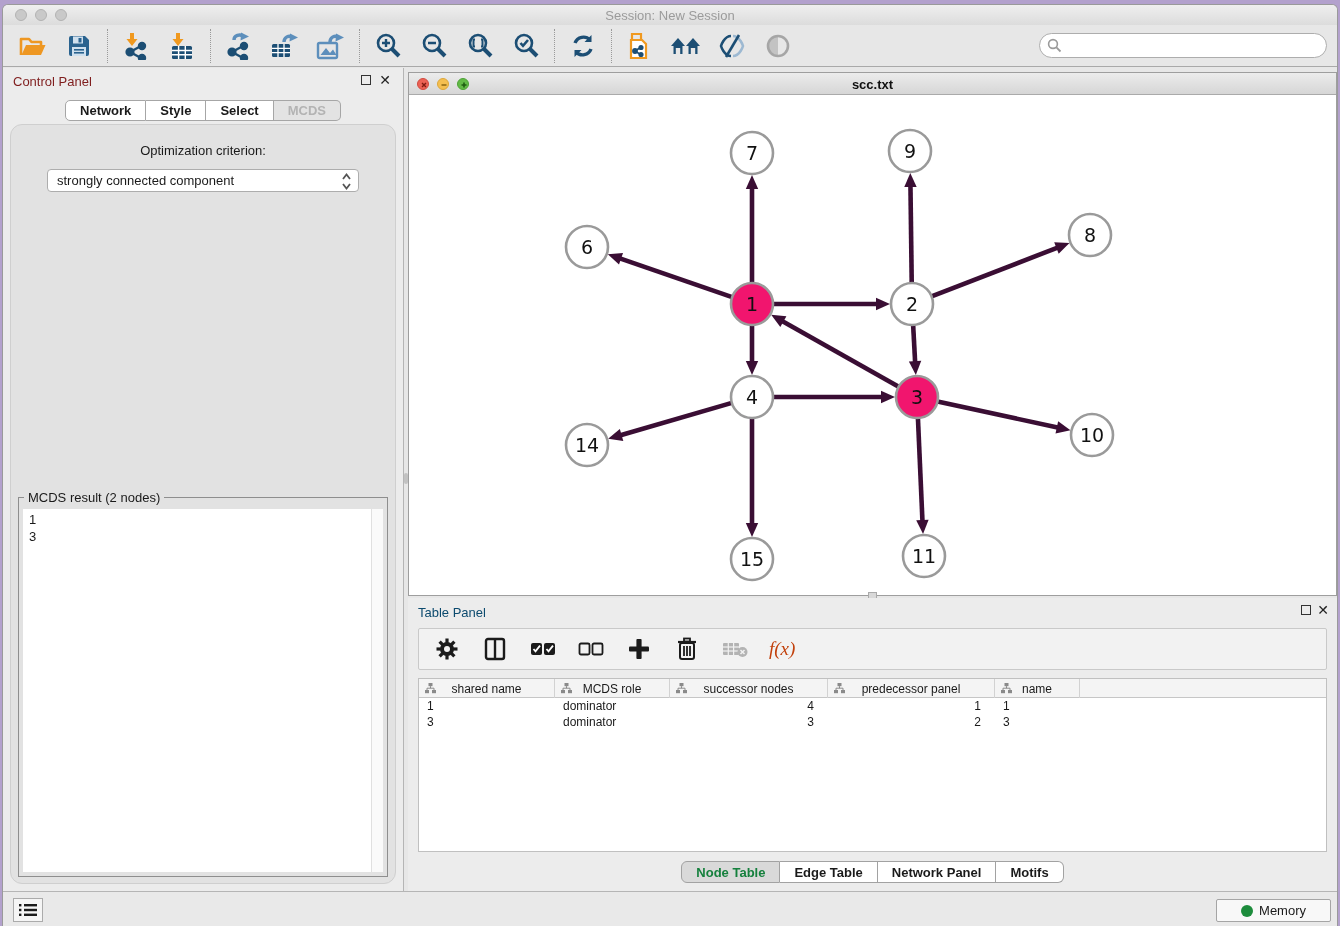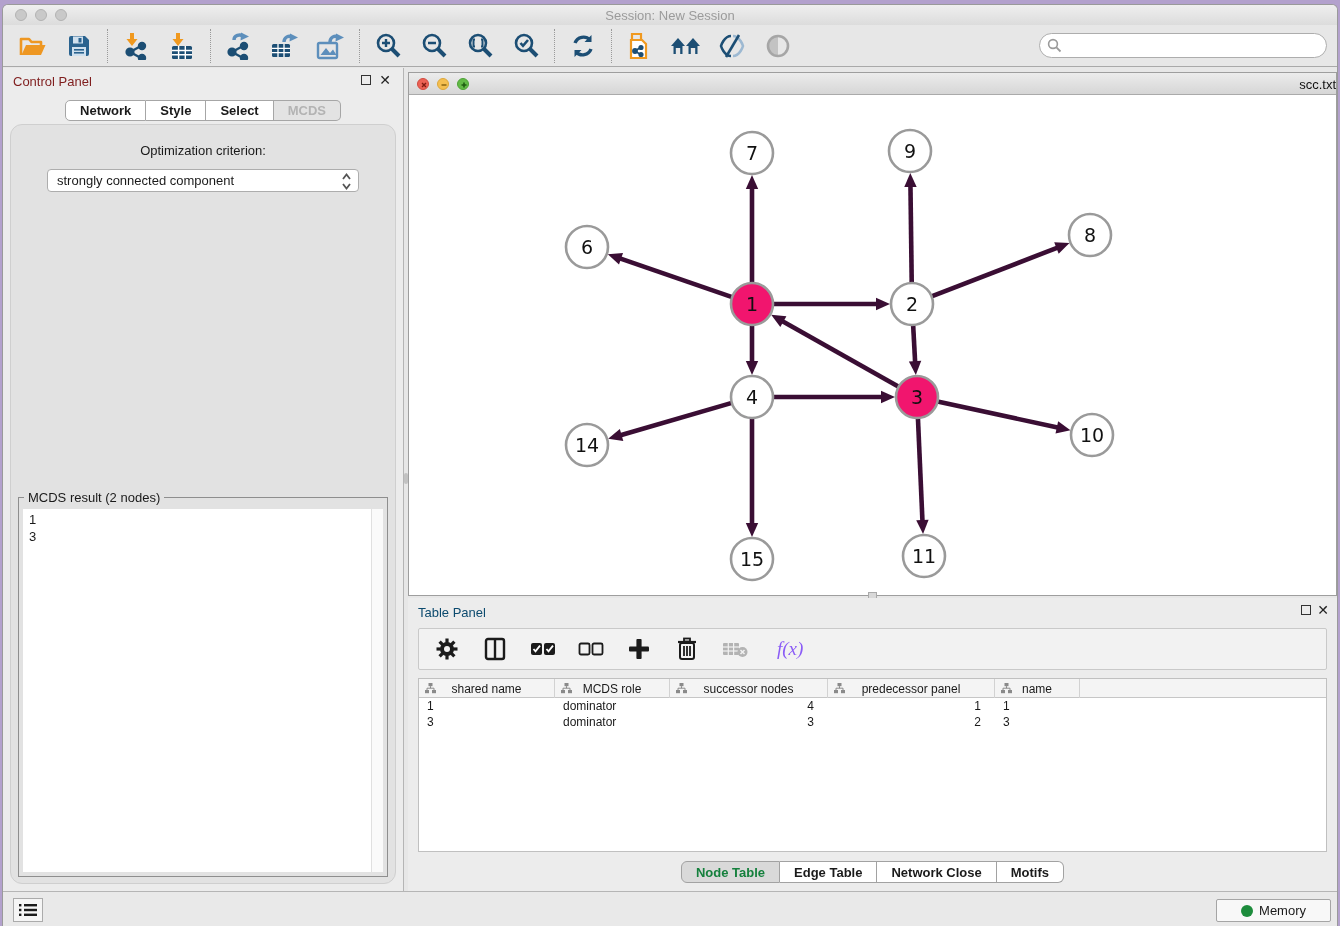--- a/index.html
+++ b/index.html
@@ -49,37 +49,37 @@
   #mcds-list { position:absolute; left:4px; top:11px; right:16px; bottom:4px; background:#fff; font-size:13px; line-height:17px; padding:2px 0 0 6px; }
   #mcds-scroll { position:absolute; top:11px; right:4px; bottom:4px; width:12px; background:#fafafa; border-left:1px solid #e0e0e0; }
   .mcds-item { height:17px; }
 
   
   #divider-knob { position:absolute; left:401px; top:405px; width:4px; height:11px; background:#c2c2c2; border-radius:2px; }
 
   
   #network-window { position:absolute; left:405px; top:4px; width:929px; height:524px; border:1px solid #9e9e9e; background:#fff; }
   #nw-titlebar { position:relative; height:22px; background:linear-gradient(#ececec,#d6d6d6); border-bottom:1px solid #aaa; }
-  #nw-title { position:absolute; left:0; right:0; top:4px; text-align:right; font-size:13px; color:#111; }
+  #nw-title { position:absolute; left:0; right:0; top:4px; text-align:center; font-size:13px; color:#111;font-weight:bold; }
   .nw-dot { position:absolute; top:5px; width:12px; height:12px; border-radius:50%; cursor:pointer; }
   .nw-dot svg { position:absolute; left:1px; top:1px; }
   #nw-red { left:8px; background:#ec6255; border:1px solid #d14b40; }
   #nw-yellow { left:28px; background:#f5bf4f; border:1px solid #dda73a; }
   #nw-green { left:48px; background:#62ba46; border:1px solid #4da336; }
   #graph-canvas { position:absolute; left:0; top:22px; width:927px; height:500px; background:#fff; }
   #nw-resize-handle { position:absolute; left:459px; bottom:-4px; width:9px; height:7px; background:#d8d8d8; border:1px solid #aaa; }
 
   
   #table-panel { position:absolute; left:405px; top:530px; width:929px; height:293px; background:#ececec; }
   #tp-header { position:relative; height:26px; }
   #tp-title { position:absolute; left:10px; top:7px; font-size:13px; color:#0c4a6e; }
   #tp-float { right:26px; } #tp-close { right:8px; }
   #tp-toolbar { position:absolute; left:10px; top:30px; width:909px; height:42px; background:#f2f2f2; border:1px solid #c9c9c9; border-radius:2px; display:flex; align-items:center; gap:20px; padding-left:14px; }
   .tp-btn { width:28px; height:28px; display:flex; align-items:center; justify-content:center; cursor:pointer; }
-  #fx-label { font-family:"Liberation Serif","DejaVu Serif",serif; font-style:italic; font-size:19px; color:#8b5cf6;margin-left:8px; }
+  #fx-label { font-family:"Liberation Serif","DejaVu Serif",serif; font-style:italic; font-size:19px; color:#c2410c; }
   #node-table { position:absolute; left:10px; top:80px; width:909px; height:174px; background:#fff; border:1px solid #c0c0c0; }
   #nt-header { display:flex; height:19px; background:#f4f4f4; border-bottom:1px solid #c6c6c6; }
   .th { position:relative; height:19px; border-right:1px solid #d2d2d2; font-size:12px; display:flex; align-items:center; justify-content:center; }
   .th .tree-ic { position:absolute; left:6px; top:4px; }
   .tr { display:flex; height:16px; font-size:12px; }
   .td { height:16px; line-height:16px; padding:0 8px; white-space:nowrap; overflow:hidden; }
   .td.r { text-align:right; padding-right:14px; }
   #tp-tabs { position:absolute; left:0; top:263px; width:100%; display:flex; justify-content:center; }
   .tp-tab { height:22px; padding:3px 14px; background:#fff; border:1px solid #a2a2a2; border-left:none; font-size:13px; font-weight:600; cursor:pointer; }
   .tp-tab:first-child { border-left:1px solid #a2a2a2; border-radius:6px 0 0 6px; }
@@ -548,21 +548,21 @@
               <div class="td" style="width: 115px;">dominator</div>
               <div class="td r" style="width: 158px;">3</div>
               <div class="td r" style="width: 167px;">2</div>
               <div class="td" style="width: 85px;">3</div>
             </div>
           </div>
       </div>
       <div id="tp-tabs">
           <div class="tp-tab selected">Node Table</div>
           <div class="tp-tab">Edge Table</div>
-          <div class="tp-tab">Network Close</div>
+          <div class="tp-tab">Network Panel</div>
           <div class="tp-tab">Motifs</div>
         </div>
     </div>
   </div>
 
   <div id="statusbar">
     <div id="list-button">
       <svg width="18" height="14" viewBox="0 0 18 14">
         <g fill="#1b1b1b">
           <rect x="0" y="1" width="2.4" height="2.4"></rect>

